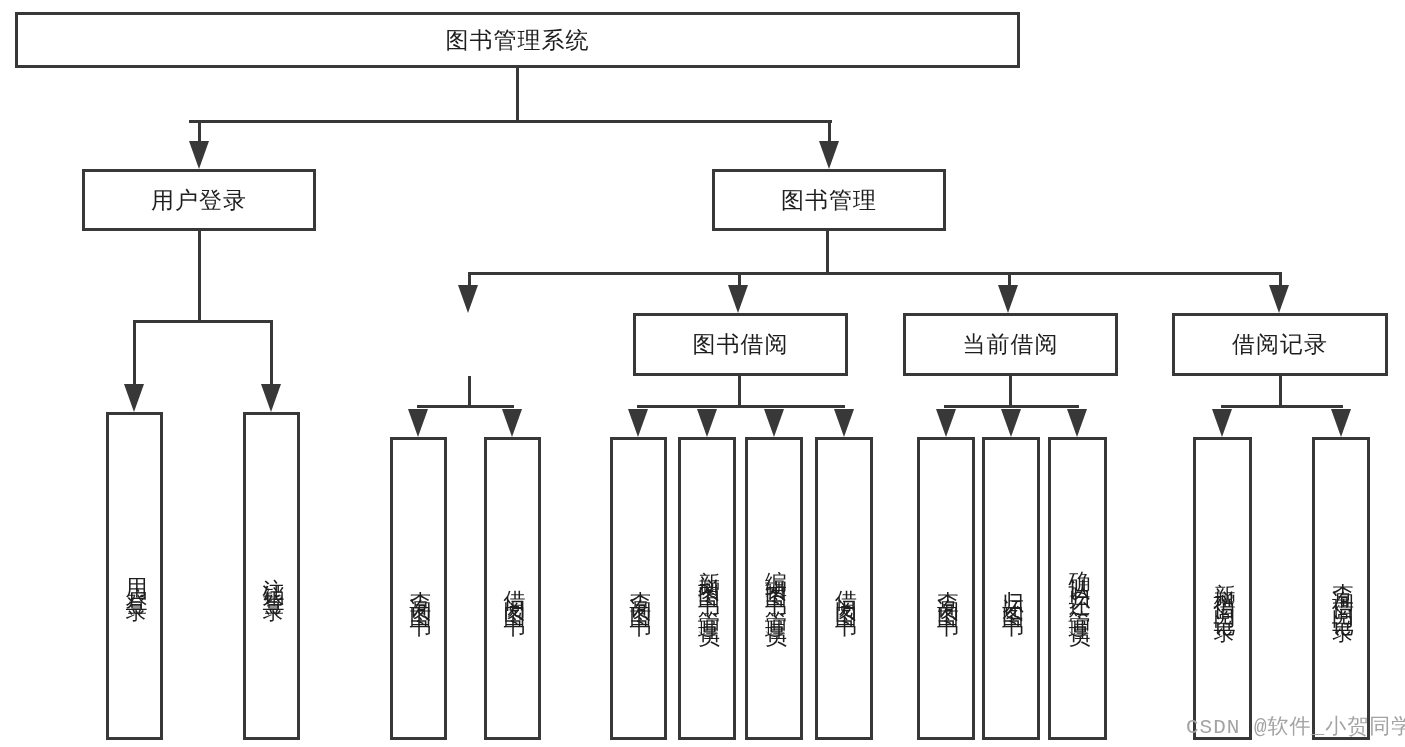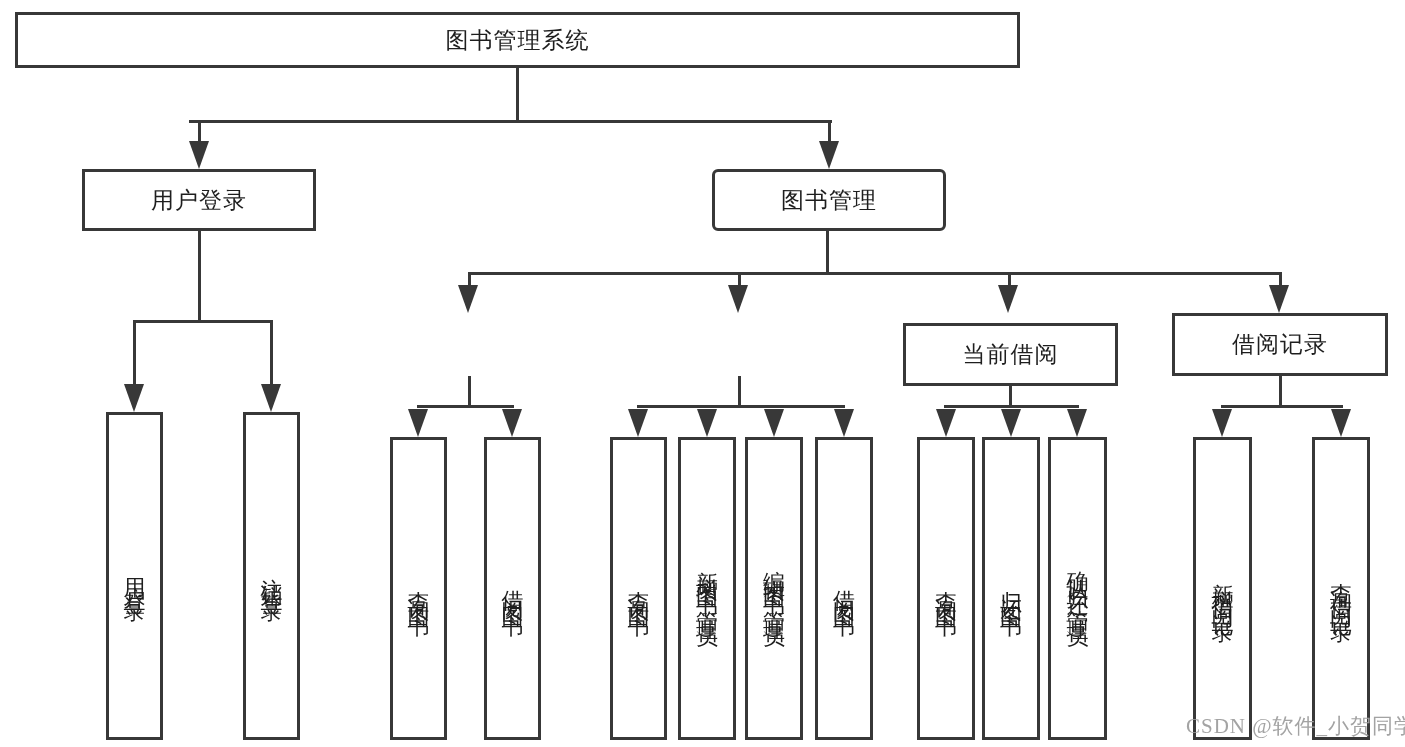--- a/index.html
+++ b/index.html
@@ -1,37 +1,37 @@
 <!DOCTYPE html>
 <html><head>
 <meta charset="utf-8">
 <style>
   html,body{margin:0;padding:0;background:#ffffff;}
   .canvas{
     position:relative;width:1405px;height:747px;background:#ffffff;
-    font-family:Liberation Serif, serif;color:#1e1e1e;overflow:hidden;
+    font-family:Liberation Mono, monospace;color:#1e1e1e;overflow:hidden;
   }
   
   .box{
     position:absolute;box-sizing:border-box;border:3px solid #383838;background:#ffffff;
     display:flex;align-items:center;justify-content:center;z-index:2;
   }
   .hlabel{font-size:23px;letter-spacing:1px;white-space:nowrap;}
   .vtext{writing-mode:vertical-rl;text-orientation:mixed;font-size:22px;letter-spacing:8px;line-height:1;}
   
   .line{position:absolute;background:#383838;z-index:1;}
   .arrow{position:absolute;width:0;height:0;border-left:10px solid transparent;
          border-right:10px solid transparent;border-top:28px solid #383838;z-index:1;}
   
   .n-root{left:15px;top:12px;width:1005px;height:56px;}
   .n-user-login{left:82px;top:169px;width:234px;height:62px;}
-  .n-book-mgmt{left:712px;top:169px;width:234px;height:62px;border-radius:6px;}
+  .n-book-mgmt{left:712px;top:169px;width:234px;height:62px;}
   .n-rec{left:363px;top:313px;width:215px;height:63px;}
   .n-borrow{left:633px;top:313px;width:215px;height:63px;}
-  .n-current{left:903px;top:323px;width:215px;height:63px;}
+  .n-current{left:903px;top:313px;width:215px;height:63px;}
   .n-records{left:1172px;top:313px;width:216px;height:63px;}
   .lf-ul{left:106px;top:412px;width:57px;height:328px;}
   .lf-lo{left:243px;top:412px;width:57px;height:328px;}
   .lf-rq{left:390px;top:437px;width:57px;height:303px;}
   .lf-rb{left:484px;top:437px;width:57px;height:303px;}
   .lf-bq{left:610px;top:437px;width:57px;height:303px;}
   .lf-ba{left:678px;top:437px;width:58px;height:303px;}
   .lf-be{left:745px;top:437px;width:58px;height:303px;}
   .lf-bb{left:815px;top:437px;width:58px;height:303px;}
   .lf-cq{left:917px;top:437px;width:58px;height:303px;}
@@ -87,20 +87,23 @@
     <span class="hlabel">图书管理系统</span>
   </div>
 
   <div class="box n-user-login">
     <span class="hlabel">用户登录</span>
   </div>
   <div class="box n-book-mgmt">
     <span class="hlabel">图书管理</span>
   </div>
 
+  <div class="box n-borrow">
+    <span class="hlabel">图书借阅</span>
+  </div>
   <div class="box n-current">
     <span class="hlabel">当前借阅</span>
   </div>
   <div class="box n-records">
     <span class="hlabel">借阅记录</span>
   </div>
 
   <div class="box lf-ul">
     <span class="vtext">用户登录</span>
   </div>

